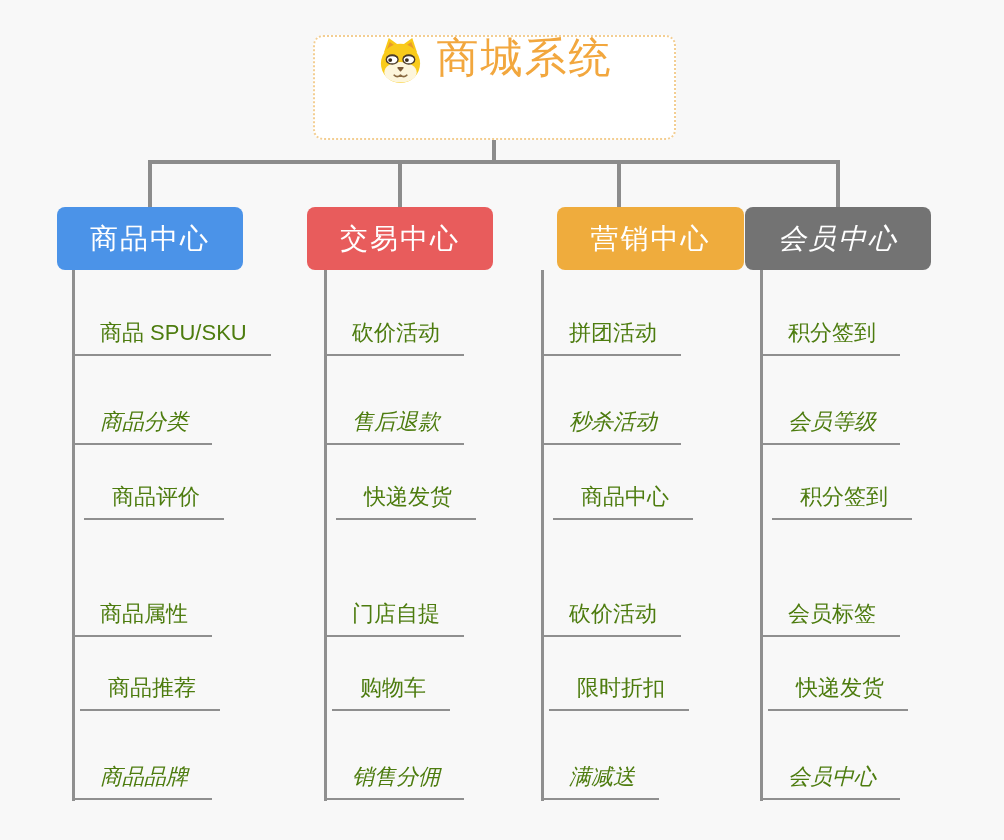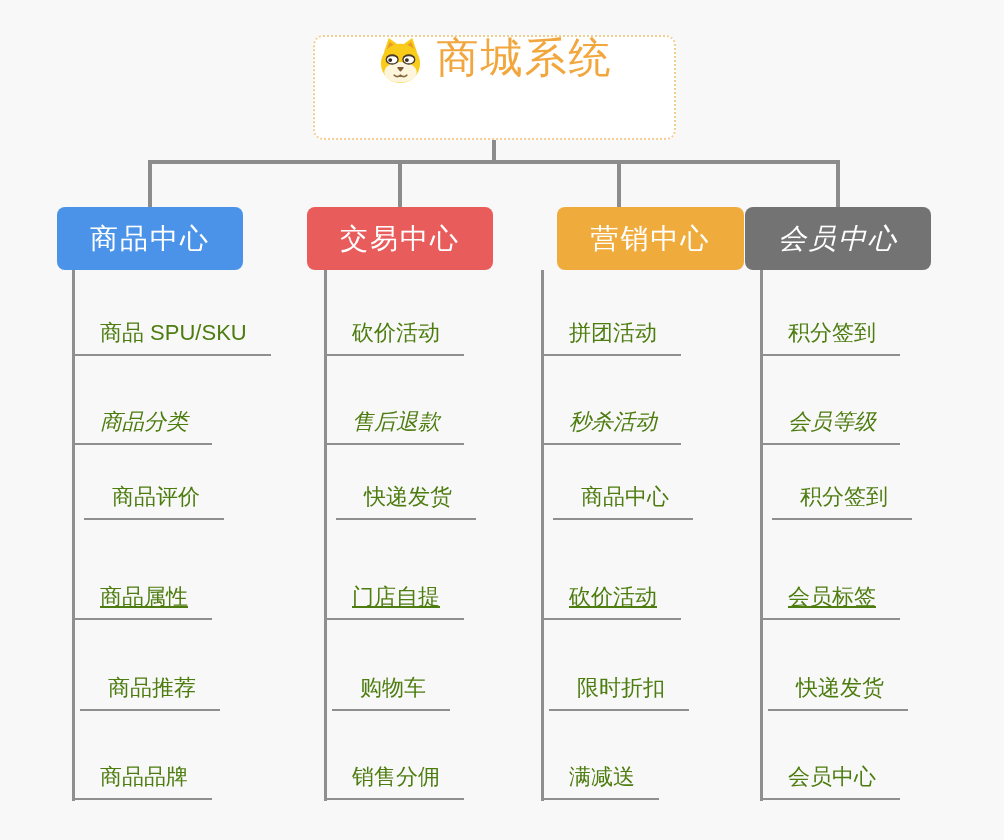--- a/index.html
+++ b/index.html
@@ -66,21 +66,21 @@
     position: absolute;
     left: 0;
     white-space: nowrap;
     font-size: 22px;
     color: #4d7c0f;
     line-height: 30px;
     padding: 0 24px 6px 28px;
     border-bottom: 2px solid #8F8F8F;
   }
   .r-0 { top: 48px; }  .r-1 { top: 137px; font-style: italic; } .r-2 { top: 212px; margin-left: 12px; }
-  .r-3 { top: 312px; text-decoration: underline; } .r-4 { top: 403px; margin-left: 8px; } .r-5 { top: 492px; }
+  .r-3 { top: 329px; } .r-4 { top: 403px; margin-left: 8px; } .r-5 { top: 492px; font-style: italic; }
 </style>
 </head>
 <body>
 
 <div class="canvas">
 
   <div class="line root-stem"></div>
   <div class="line h-line"></div>
   <div class="line drop drop-0"></div>
   <div class="line drop drop-1"></div>

